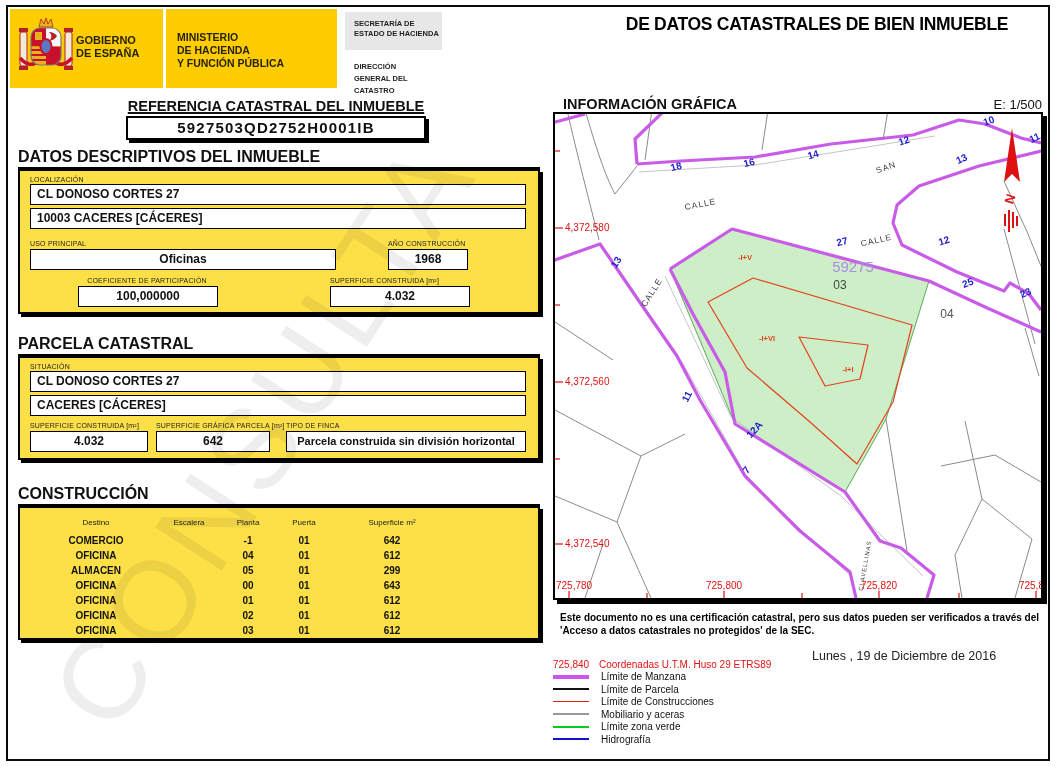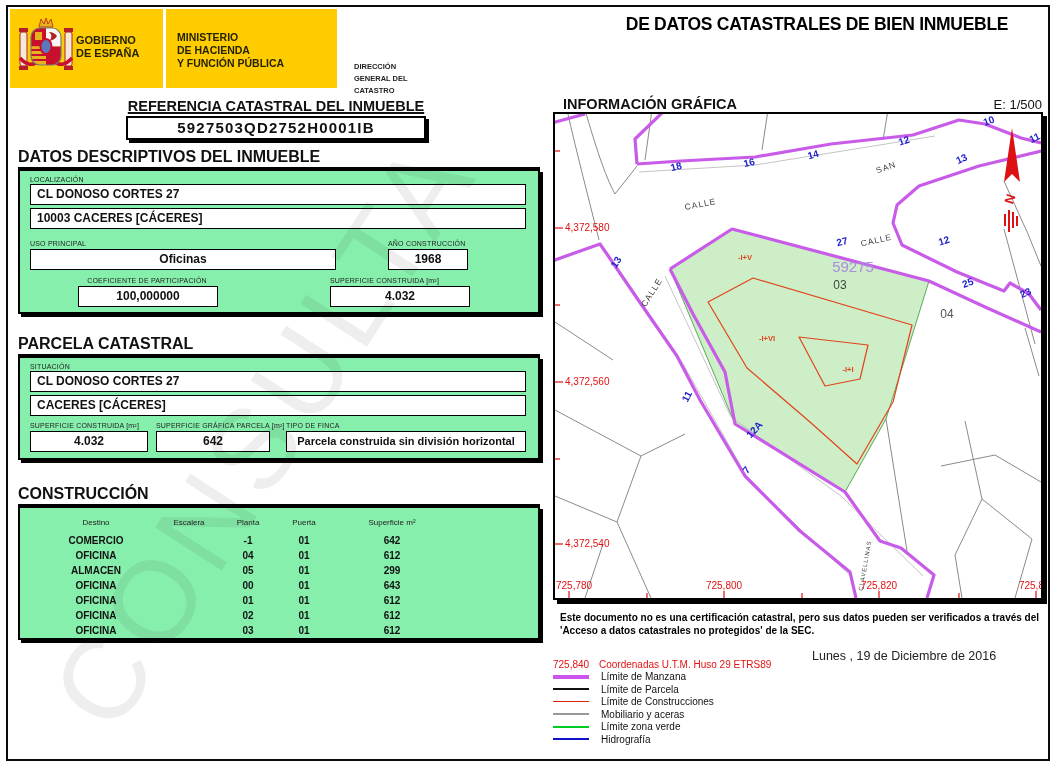--- a/index.html
+++ b/index.html
@@ -21,21 +21,21 @@
          letter-spacing:-0.3px;line-height:22px;color:#000;}
 
   
   .ref-lbl{left:120px;top:98px;width:312px;text-align:center;font-size:14.5px;font-weight:bold;
            text-decoration:underline;text-decoration-thickness:2px;}
   .ref-box{left:126px;top:116px;width:296px;height:20px;border:2px solid #000;box-shadow:3px 3px 0 #000;
            background:#fff;text-align:center;font-size:15px;font-weight:bold;line-height:20px;letter-spacing:1.2px;}
 
   
   .sec-h{font-size:16px;font-weight:bold;border-bottom:2.5px solid #000;padding-bottom:1px;width:522px;}
-  .sec-box{border:2px solid #000;box-shadow:3px 3px 0 #000;background:#86efac;}
+  .sec-box{border:2px solid #000;box-shadow:3px 3px 0 #000;background:#fde047;}
   .flbl{position:absolute;font-size:7px;color:#222;letter-spacing:0.2px;white-space:nowrap;}
   .fbox{position:absolute;border:1.5px solid #000;height:19px;line-height:19px;font-size:12px;
         font-weight:bold;background:#fff;text-align:center;white-space:nowrap;}
   .fbox.lft{text-align:left;padding-left:6px;}
   .ctr{text-align:center;}
 
   
   table.cons{border-collapse:collapse;table-layout:fixed;margin:10px 0 0 14px;}
   table.cons th{font-size:8px;font-weight:normal;color:#222;padding:0 0 6px 0;}
   table.cons td{font-size:10px;font-weight:bold;text-align:center;padding:0;line-height:15px;}
@@ -111,20 +111,21 @@
   </div>
 
   <div class="abs yl yl2">
     <div class="abs min">
       <div>MINISTERIO</div>
       <div>DE HACIENDA</div>
       <div>Y FUNCIÓN PÚBLICA</div>
     </div>
   </div>
 
+  <div class="abs secr">SECRETARÍA DE ESTADO DE HACIENDA</div>
   <div class="abs dirg">DIRECCIÓN GENERAL DEL CATASTRO</div>
 
   <div class="abs title">
     <div>DE DATOS CATASTRALES DE BIEN INMUEBLE</div>
   </div>
 
   <div class="abs ref-lbl">REFERENCIA CATASTRAL DEL INMUEBLE</div>
   <div class="abs ref-box">5927503QD2752H0001IB</div>
 
   <div class="abs sec-h" style="left:18px;top:148px;">DATOS DESCRIPTIVOS DEL INMUEBLE</div>

